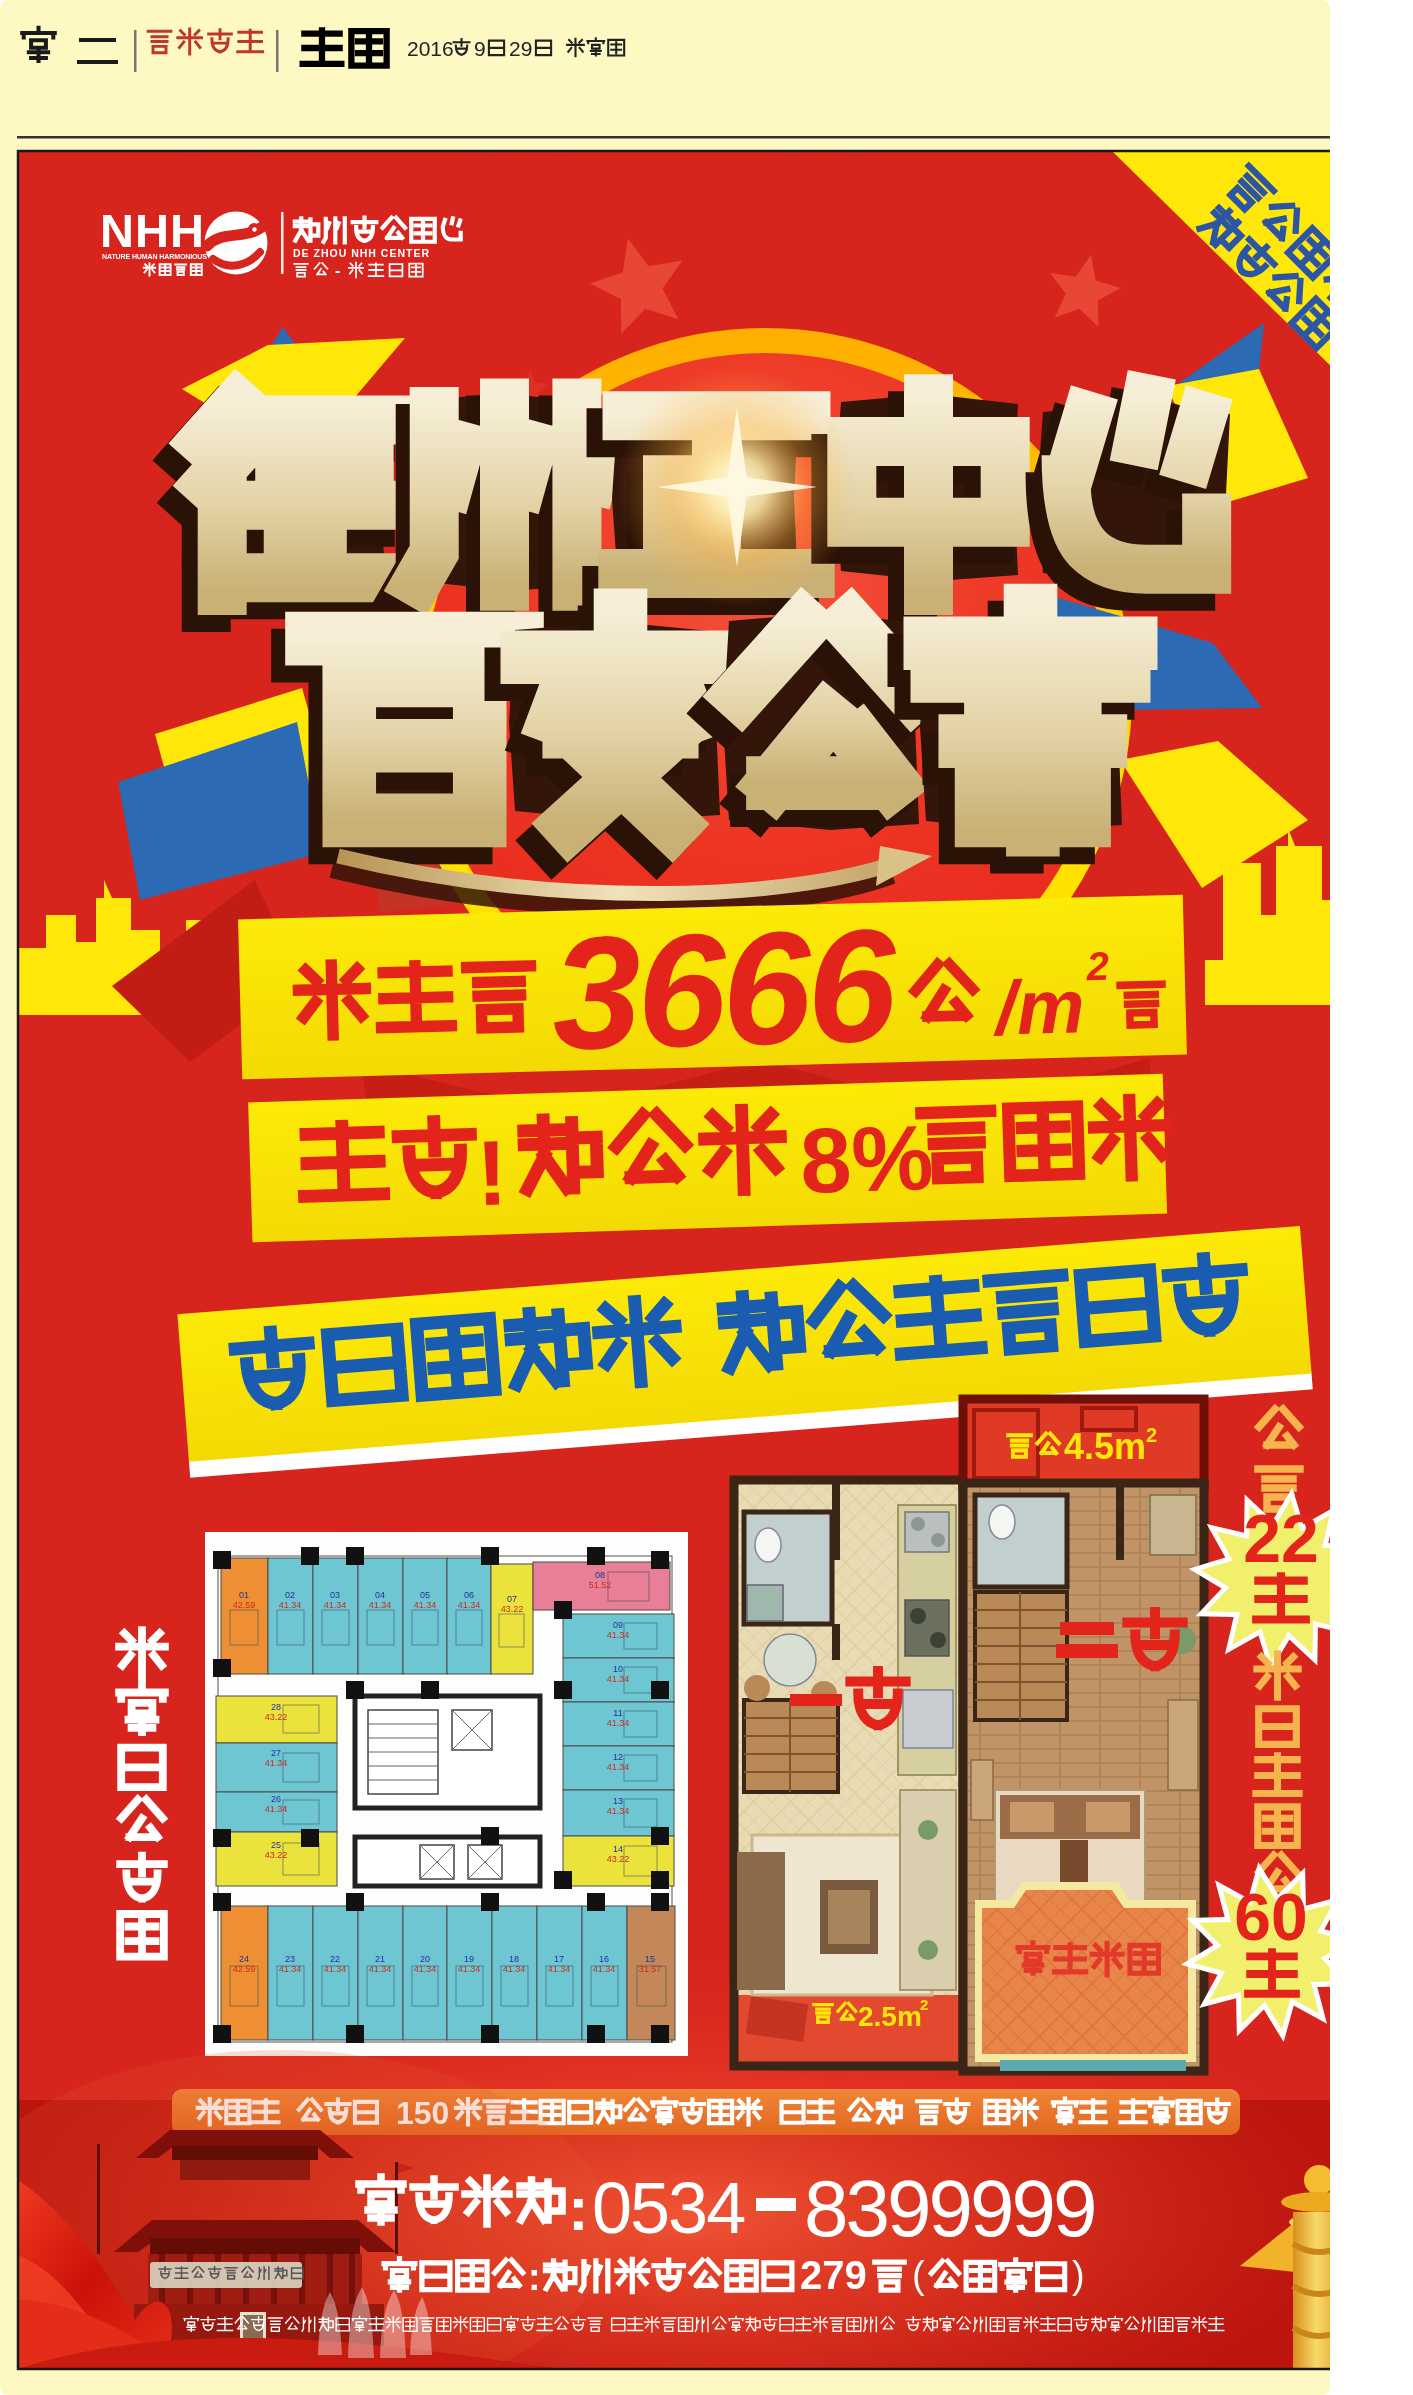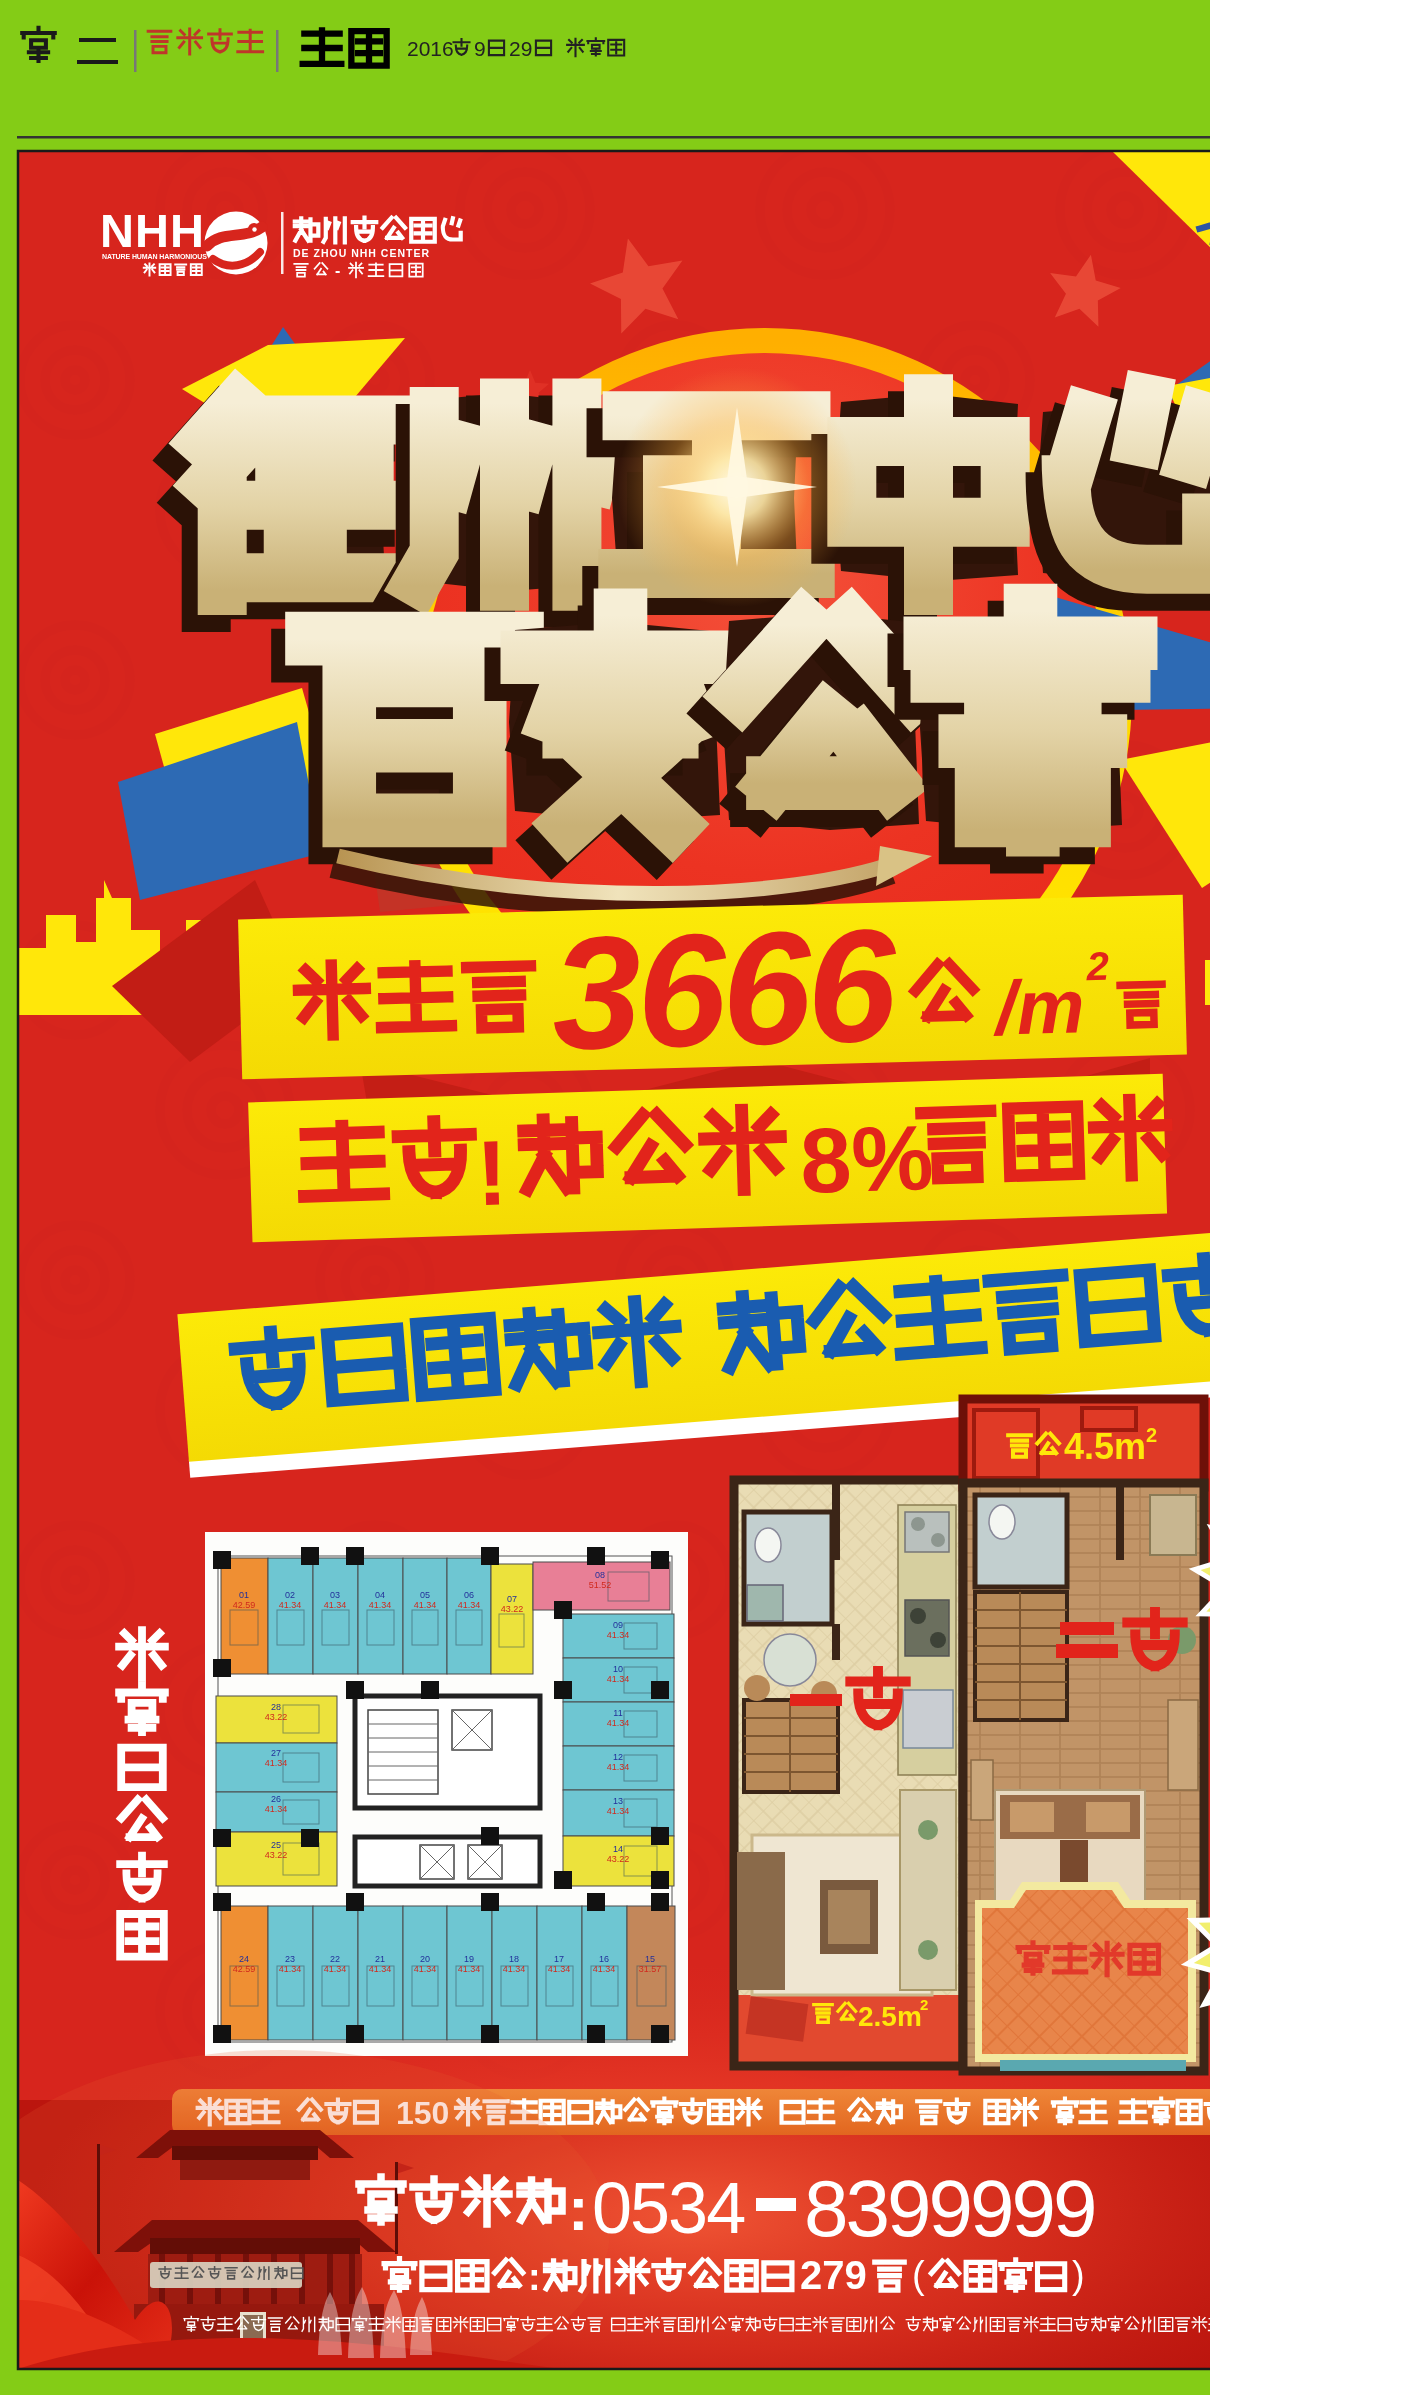--- a/index.html
+++ b/index.html
@@ -1,15 +1,15 @@
 <!DOCTYPE html>
 <html><head><meta charset="utf-8"><style>
 html,body{margin:0;padding:0;background:#fff;}
 *{font-family:"Liberation Sans",sans-serif;}
-#page{position:relative;width:1210px;height:2395px;background:#84cc16;overflow:hidden;}
+#page{position:relative;width:1330px;height:2395px;background:#fef9c3;overflow:hidden;border-radius:8px;}
 svg{display:block}
 </style></head><body>
 <div id="page">
 <svg width="1413" height="2395" viewBox="0 0 1413 2395">
 
 <defs>
 <symbol id="lA" viewBox="0 0 100 100" overflow="visible">
           <path d="M10,14 H90 V90 H10 Z M10,52 H90" fill="none" stroke-width="8.5" stroke-linecap="square"></path>
         </symbol>
 <symbol id="lB" viewBox="0 0 100 100" overflow="visible">

